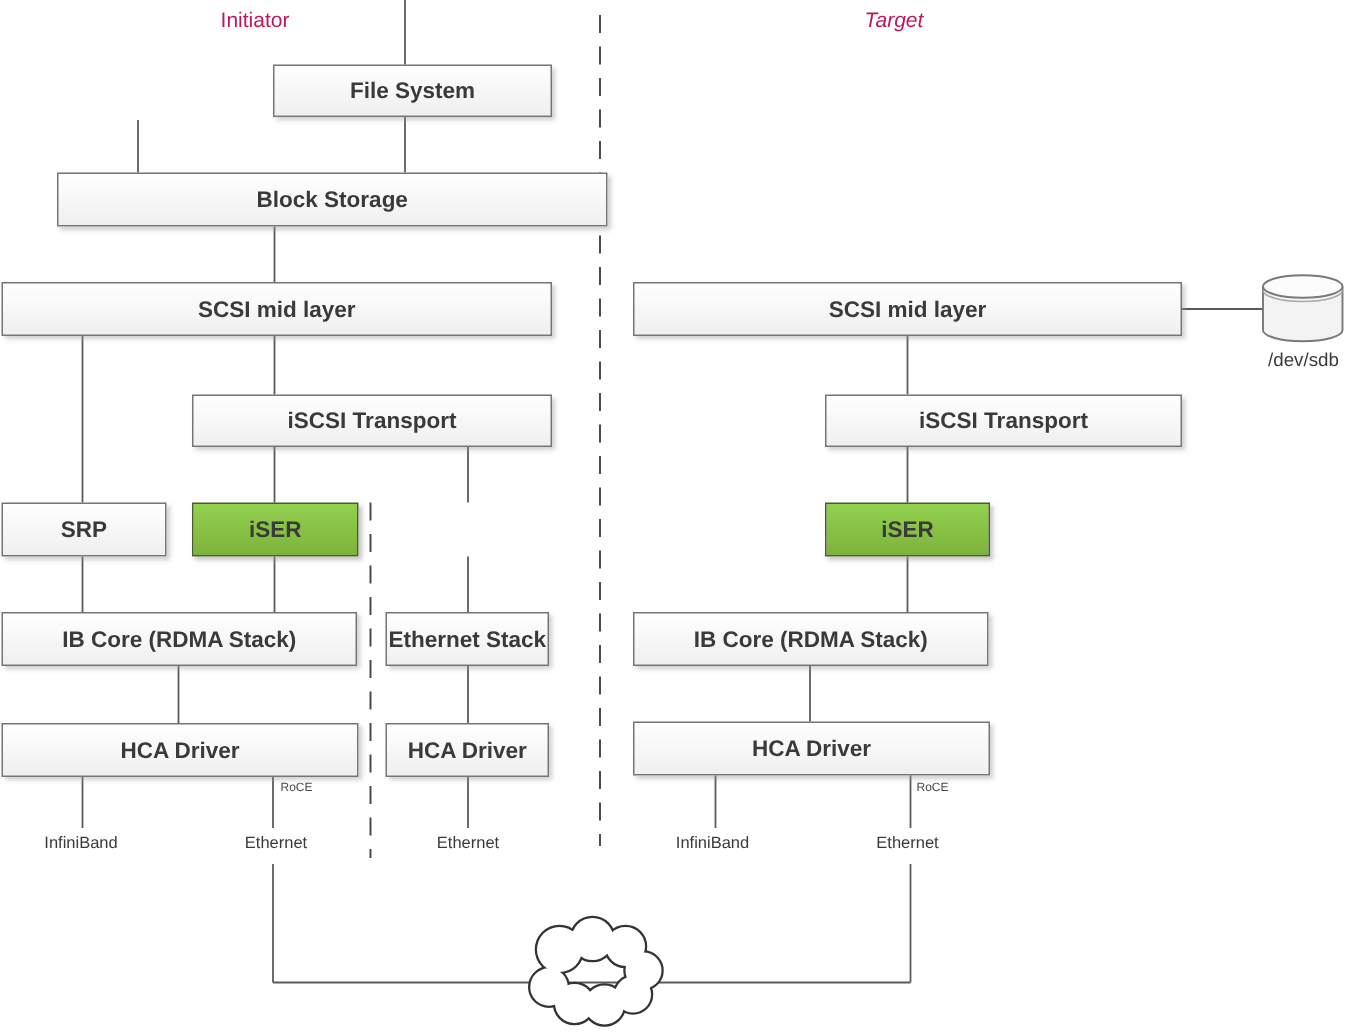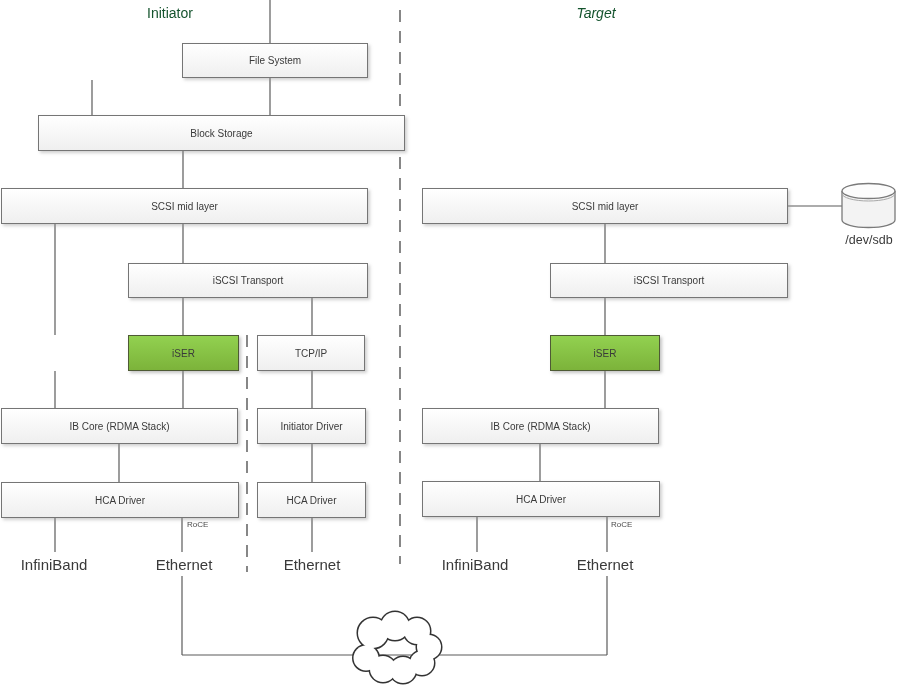--- a/index.html
+++ b/index.html
@@ -24,41 +24,42 @@
   .box {
     position: absolute;
     z-index: 2;
     box-sizing: border-box;
     border: 1.5px solid var(--box-border, #757575);
     background: linear-gradient(to bottom, var(--box-fill-top, #ffffff) 0%, var(--box-fill-bottom, #efefef) 100%);
     box-shadow: 2px 2px 3px rgba(150,150,150,0.45);
     display: flex;
     align-items: center;
     justify-content: center;
-    font-size: 10px;
+    font-size: 15px;
     color: var(--text, #3a3a3a);
     white-space: nowrap;
+    font-weight: bold;
   }
   .box.green {
     border: 1.5px solid var(--iser-border, #4e5a35);
     background: linear-gradient(to bottom, var(--iser-fill-top, #92d150) 0%, var(--iser-fill-bottom, #7cb33a) 100%);
     box-shadow: 2px 2px 3px rgba(150,150,150,0.55);
   }
   .hdr {
     position: absolute;
     z-index: 2;
     font-size: 14px;
-    color: #14532d;
+    color: #be185d;
     text-align: center;
     white-space: nowrap;
   }
   .lbl {
     position: absolute;
     z-index: 2;
-    font-size: 15px;
+    font-size: 11px;
     color: var(--text, #3a3a3a);
     text-align: center;
     white-space: nowrap;
   }
   .lbl-sm {
     position: absolute;
     z-index: 2;
     font-size: 8px;
     color: #4a4a4a;
     white-space: nowrap;
@@ -135,24 +136,24 @@
     </g>
   </svg>
 
   <div class="hdr" style="left:120px; top:5px; width:100px;">Initiator</div>
   <div class="hdr" style="left:546px; top:5px; width:100px;font-style:italic;">Target</div>
 
   <div class="box" style="left:182px; top:43px;  width:186px; height:35px;">File System</div>
   <div class="box" style="left:1px;   top:115px; width:367px; height:36px;margin-left:37px;">Block Storage</div>
   <div class="box" style="left:1px;   top:188px; width:367px; height:36px;">SCSI mid layer</div>
   <div class="box" style="left:128px; top:263px; width:240px; height:35px;">iSCSI Transport</div>
+  <div class="box" style="left:1px;   top:335px; width:110px; height:36px;">SRP</div>
   <div class="box green" style="left:128px; top:335px; width:111px; height:36px;">iSER</div>
-  <div class="box" style="left:257px; top:335px; width:108px; height:36px;">TCP/IP</div>
   <div class="box" style="left:1px;   top:408px; width:237px; height:36px;">IB Core (RDMA Stack)</div>
-  <div class="box" style="left:257px; top:408px; width:109px; height:36px;">Initiator Driver</div>
+  <div class="box" style="left:257px; top:408px; width:109px; height:36px;">Ethernet Stack</div>
   <div class="box" style="left:1px;   top:482px; width:238px; height:36px;">HCA Driver</div>
   <div class="box" style="left:257px; top:482px; width:109px; height:36px;">HCA Driver</div>
 
   <div class="box" style="left:422px; top:188px; width:366px; height:36px;">SCSI mid layer</div>
   <div class="box" style="left:550px; top:263px; width:238px; height:35px;">iSCSI Transport</div>
   <div class="box green" style="left:550px; top:335px; width:110px; height:36px;">iSER</div>
   <div class="box" style="left:422px; top:408px; width:237px; height:36px;">IB Core (RDMA Stack)</div>
   <div class="box" style="left:422px; top:481px; width:238px; height:36px;">HCA Driver</div>
 
   <div class="lbl-sm" style="left:187px; top:520px;">RoCE</div>

